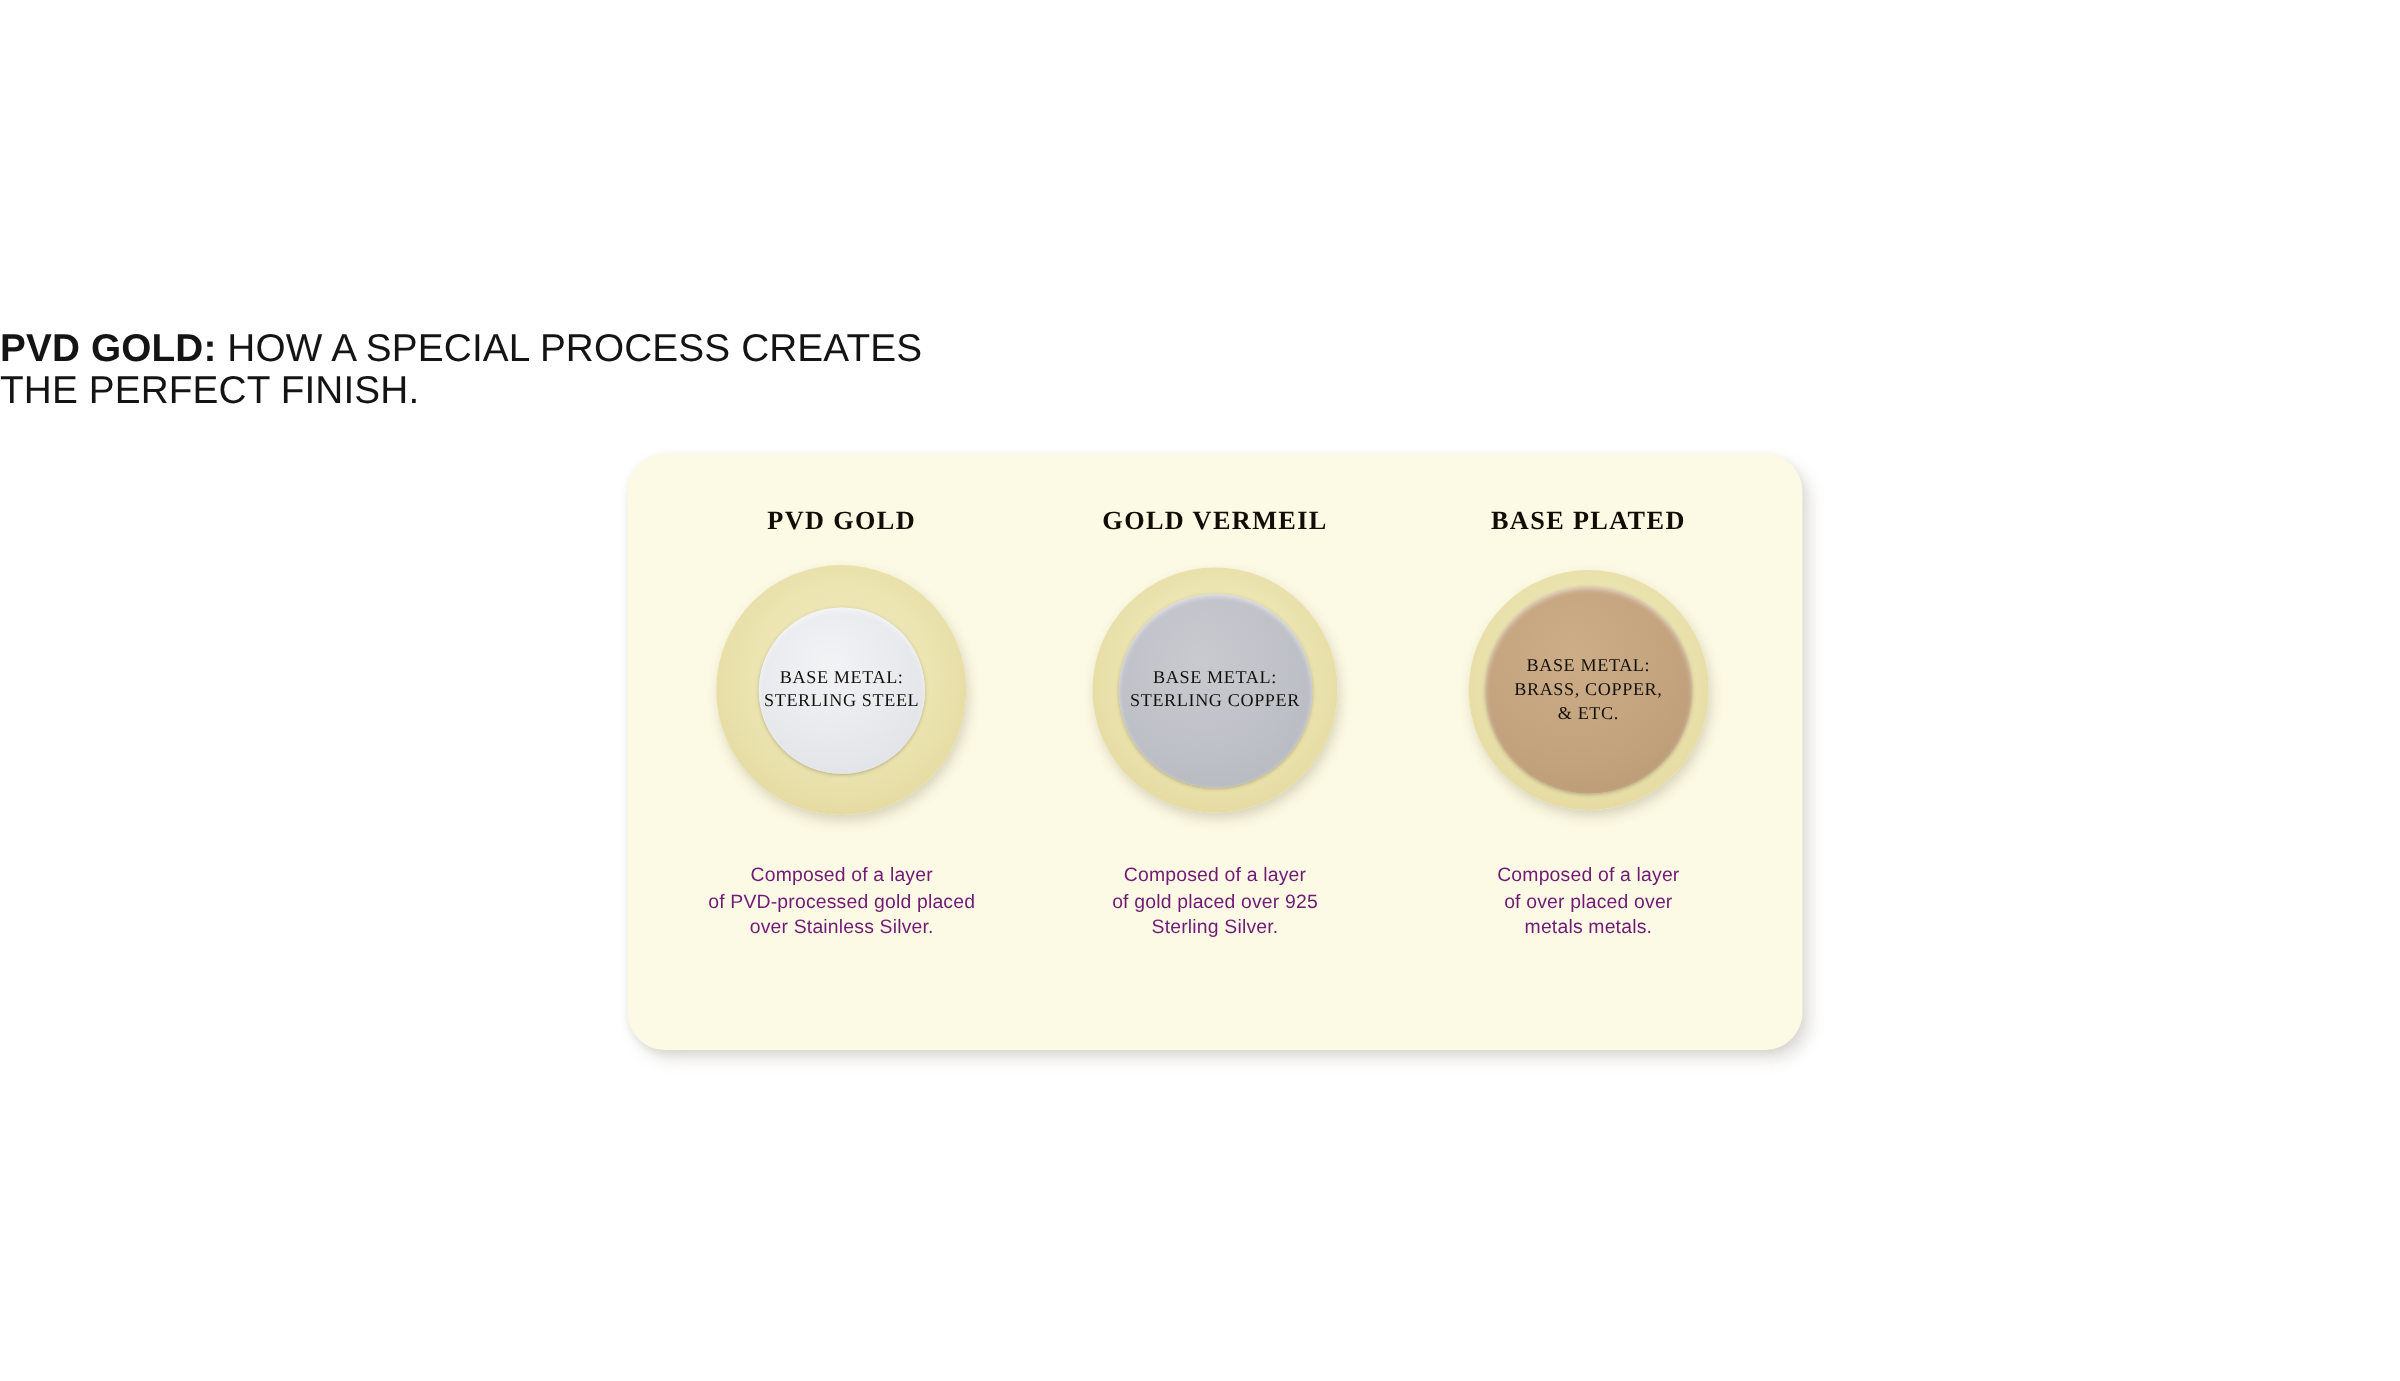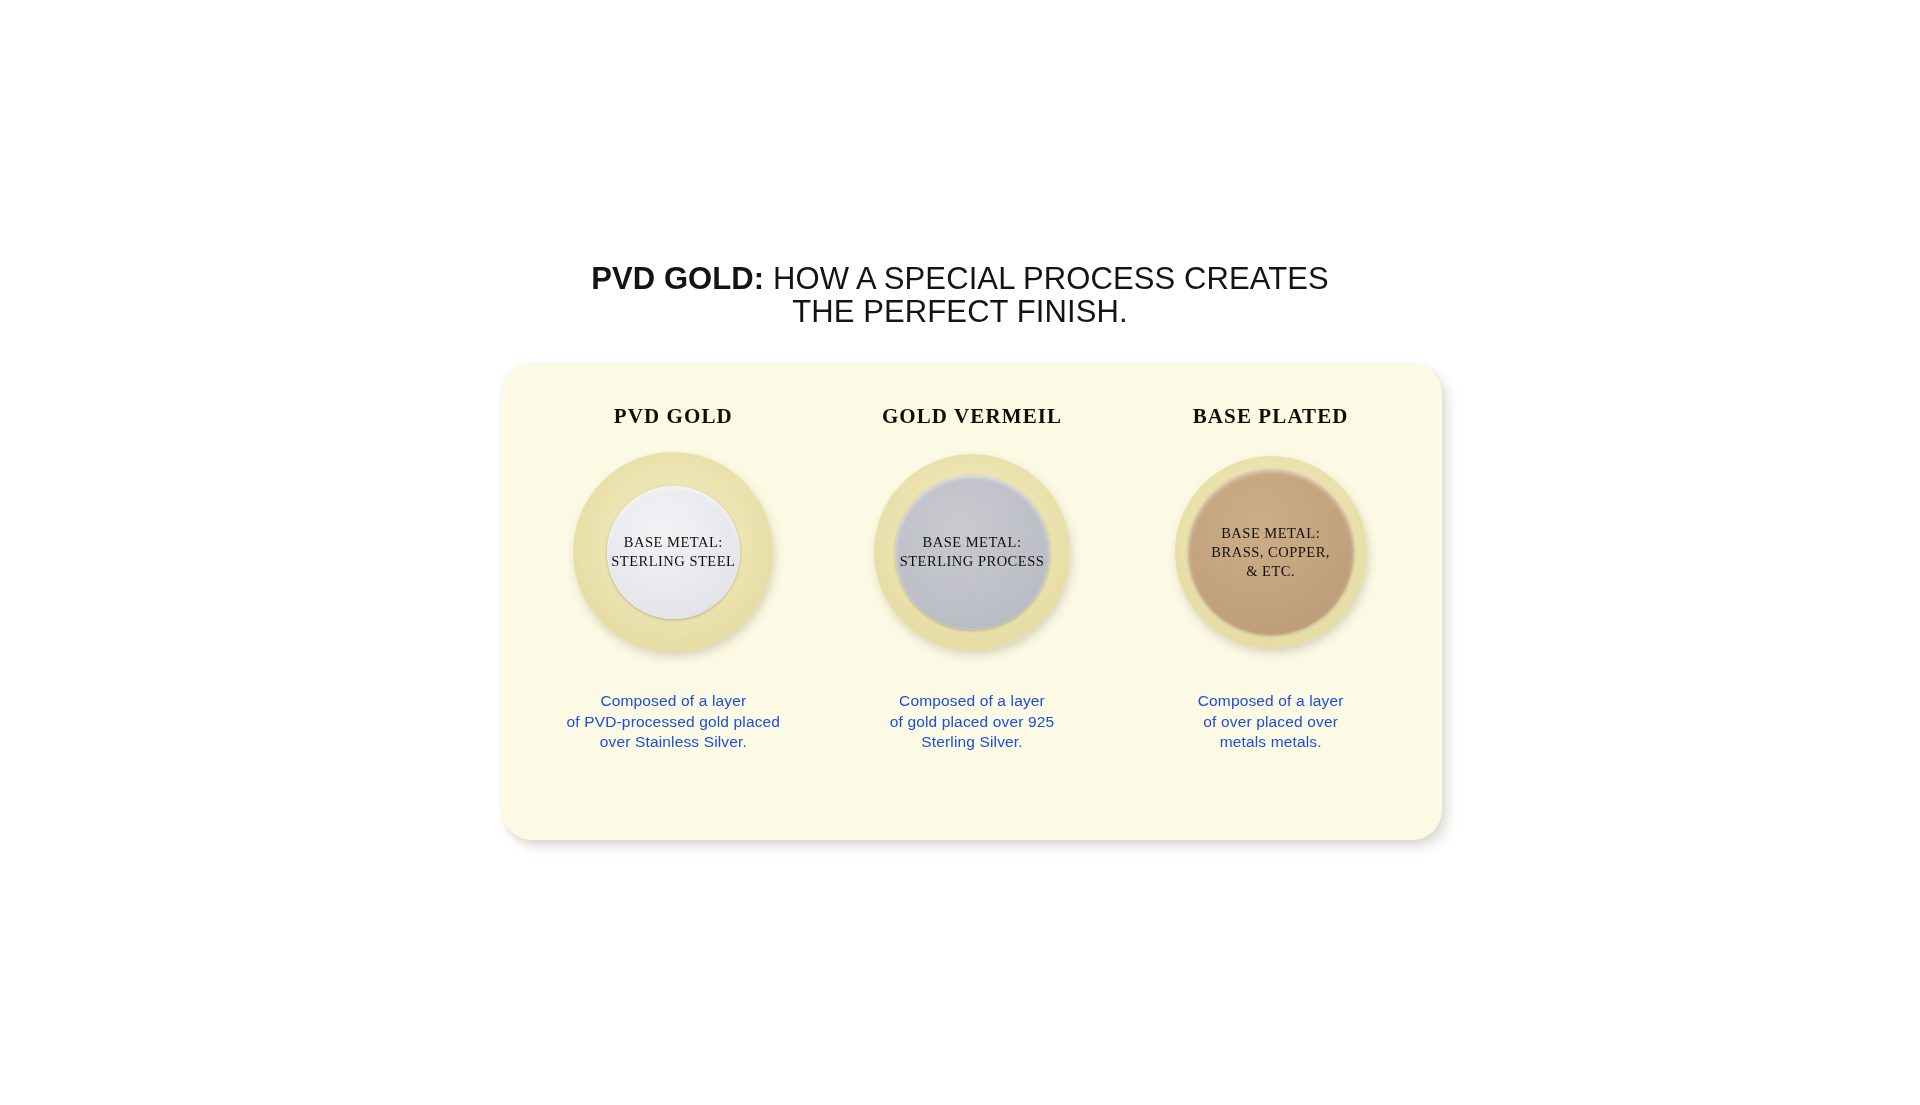--- a/index.html
+++ b/index.html
@@ -19,21 +19,21 @@
     width: 1920px;
     height: 1105px;
   }
 
   
   .title-block {
     position: absolute;
     left: 0;
     top: 262px;
     width: 1920px;
-    text-align: center;
+    text-align: left;
     font-family: "Liberation Sans", sans-serif;
     font-size: 31px;
     line-height: 33px;
     color: #141414;
     letter-spacing: 0.1px;
   }
   .title-line { display: block; white-space: nowrap; }
   .title-strong { font-weight: bold; }
   .title-rest { font-weight: 400; }
 
@@ -142,21 +142,21 @@
     width: 166px; height: 166px;
     background: radial-gradient(circle at 42% 32%, #cdad88 0%, #c3a37e 56%, #b99874 100%);
   }
 
   
   .caption {
     margin-top: 28px;
     font-family: "Liberation Sans", sans-serif;
     font-size: 15.5px;
     line-height: 20.5px;
-    color: #1d4ed8;
+    color: #701a75;
     text-align: center;
     letter-spacing: 0.15px;
     max-width: 250px;
   }
   .caption span { display: block; white-space: nowrap; }
 </style>
 </head>
 <body>
 
 <div class="stage">
@@ -188,21 +188,21 @@
       </div>
     </div>
 
     <div class="column c2">
       <div class="col-heading">GOLD VERMEIL</div>
       <div class="circle-wrap">
         <div class="gold-ring"></div>
         <div class="inner-disc">
           <div>
             <span>BASE METAL:</span>
-            <span>STERLING PROCESS</span>
+            <span>STERLING COPPER</span>
           </div>
         </div>
       </div>
       <div class="caption">
         <span>Composed of a layer</span>
         <span>of gold placed over 925</span>
         <span>Sterling Silver.</span>
       </div>
     </div>
 

